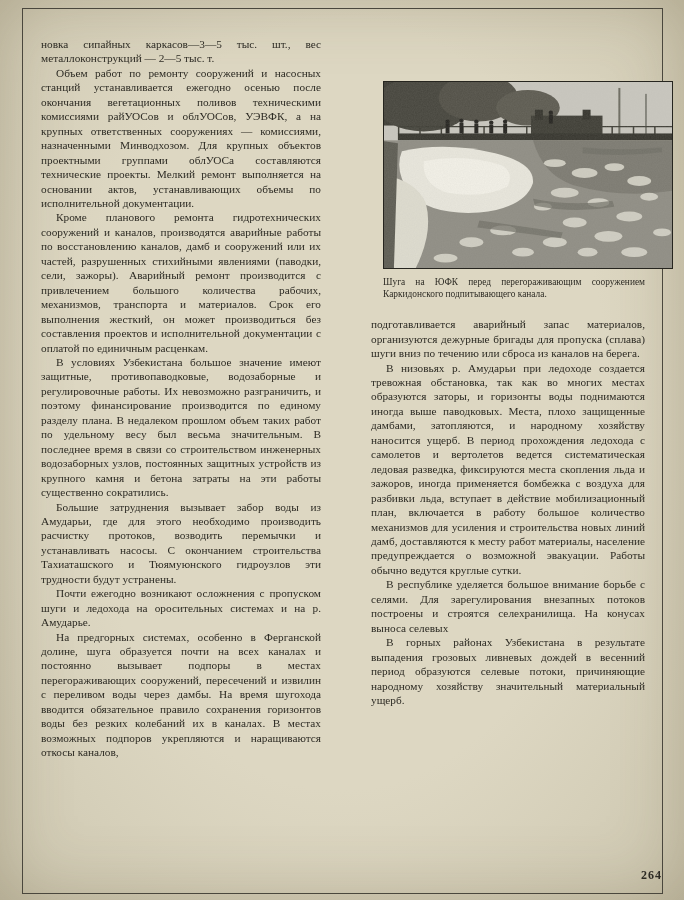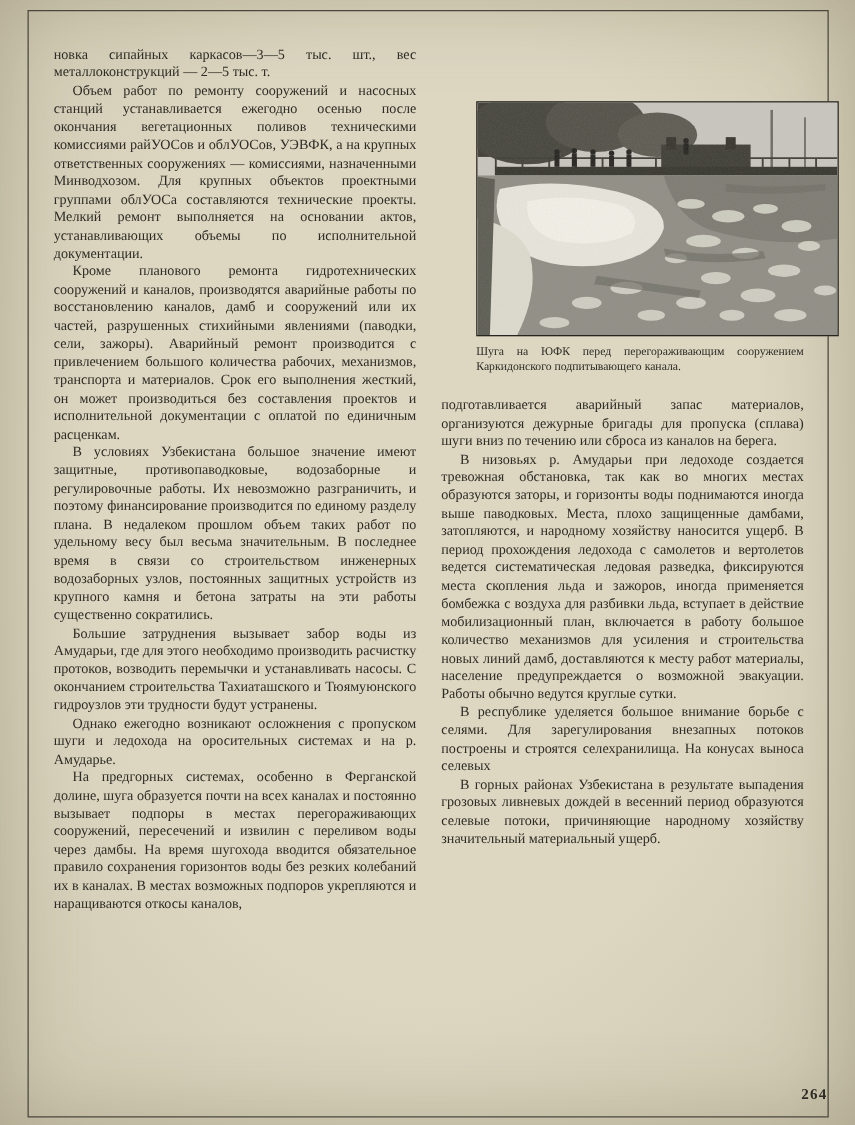--- a/index.html
+++ b/index.html
@@ -18,22 +18,21 @@
   }
   .page-frame {
     position: absolute;
     top: 8px; left: 22px; right: 21px; bottom: 6px;
     border: 1px solid #4a473d;
   }
   .content {
     position: absolute;
     top: 28px; left: 18px; right: 17px; bottom: 30px;
     display: flex;
-    gap: 20px;
-    justify-content: center;
+    gap: 34px;
   }
   .column {
     width: 290px;
     font-size: 11.3px;
     line-height: 14.45px;
     text-align: justify;
     hyphens: auto;
     -webkit-hyphens: auto;
   }
   .column p { margin: 0; text-indent: 15px; }
@@ -46,21 +45,21 @@
     display: block;
     background: #a8a69d;
   }
   .photo-caption {
     margin-top: 8px;
     font-size: 9.4px;
     line-height: 11.6px;
     text-align: justify;
     text-indent: 0;
   }
-  .right-text { margin-top: 17px; }
+  .right-text { margin-top: 17px; margin-left: 16px; }
   .page-number {
     position: absolute;
     bottom: 10px; left: 0; right: 0;
     text-align: right;
     font-size: 12px;
     letter-spacing: 1px;
     font-weight: bold;
   }
 </style>
 </head>
@@ -70,21 +69,21 @@
 
 <div class="page-frame">
   <div class="content">
 
     <div class="column">
       <p class="cont">новка сипайных каркасов—3—5 тыс. шт., вес металлоконструкций — 2—5 тыс. т.</p>
       <p>Объем работ по ремонту сооружений и насосных станций устанавливается ежегодно осенью после окончания вегетационных поливов техническими комиссиями райУОСов и облУОСов, УЭВФК, а на крупных ответственных сооружениях — комиссиями, назначенными Минводхозом. Для крупных объектов проектными группами облУОСа составляются технические проекты. Мелкий ремонт выполняется на основании актов, устанавливающих объемы по исполнительной документации.</p>
       <p>Кроме планового ремонта гидротехнических сооружений и каналов, производятся аварийные работы по восстановлению каналов, дамб и сооружений или их частей, разрушенных стихийными явлениями (паводки, сели, зажоры). Аварийный ремонт производится с привлечением большого количества рабочих, механизмов, транспорта и материалов. Срок его выполнения жесткий, он может производиться без составления проектов и исполнительной документации с оплатой по единичным расценкам.</p>
       <p>В условиях Узбекистана большое значение имеют защитные, противопаводковые, водозаборные и регулировочные работы. Их невозможно разграничить, и поэтому финансирование производится по единому разделу плана. В недалеком прошлом объем таких работ по удельному весу был весьма значительным. В последнее время в связи со строительством инженерных водозаборных узлов, постоянных защитных устройств из крупного камня и бетона затраты на эти работы существенно сократились.</p>
       <p>Большие затруднения вызывает забор воды из Амударьи, где для этого необходимо производить расчистку протоков, возводить перемычки и устанавливать насосы. С окончанием строительства Тахиаташского и Тюямуюнского гидроузлов эти трудности будут устранены.</p>
-      <p>Однако ежегодно возникают осложнения с пропуском шуги и ледохода на оросительных системах и на р. Амударье.</p>
+      <p>Почти ежегодно возникают осложнения с пропуском шуги и ледохода на оросительных системах и на р. Амударье.</p>
       <p>На предгорных системах, особенно в Ферганской долине, шуга образуется почти на всех каналах и постоянно вызывает подпоры в местах перегораживающих сооружений, пересечений и извилин с переливом воды через дамбы. На время шугохода вводится обязательное правило сохранения горизонтов воды без резких колебаний их в каналах. В местах возможных подпоров укрепляются и наращиваются откосы каналов,</p>
     </div>
 
     <div class="column">
       <figure class="photo-block">
         <svg class="photo" viewBox="0 0 290 188" preserveAspectRatio="none" xmlns="http://www.w3.org/2000/svg">
           <defs>
             <filter id="grain">
               <feTurbulence type="fractalNoise" baseFrequency="0.85" numOctaves="2" result="n"></feTurbulence>
               <feColorMatrix in="n" type="matrix" values="0 0 0 0 0.45  0 0 0 0 0.44  0 0 0 0 0.40  0 0 0 0.16 0"></feColorMatrix>

